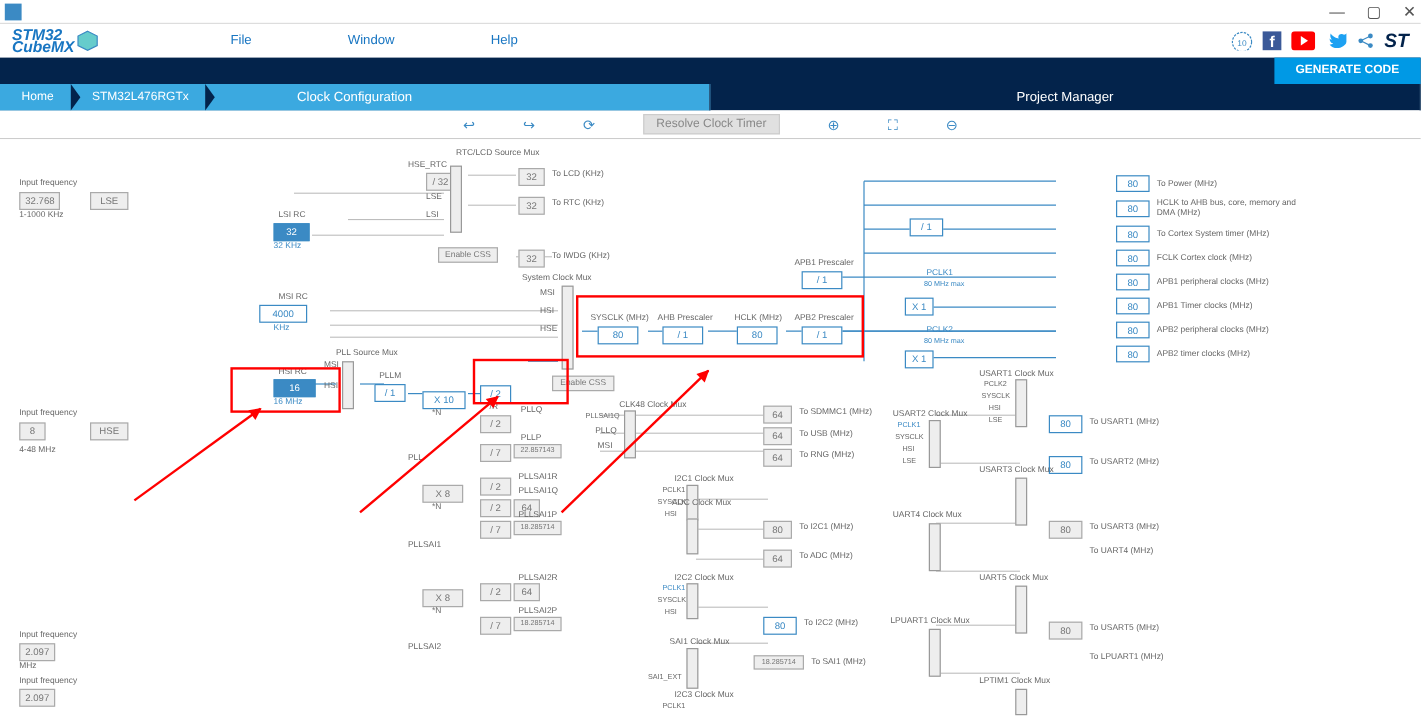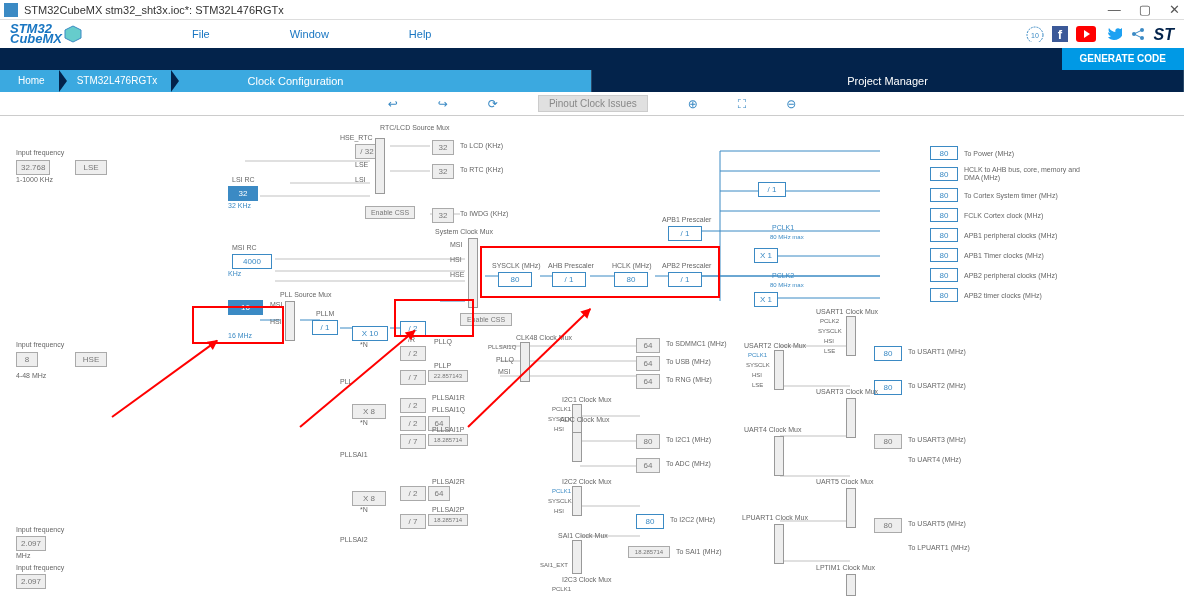--- a/index.html
+++ b/index.html
@@ -63,21 +63,20 @@
 .right-outputs { position: absolute; right: 96px; top: 30px; display: flex; flex-direction: column; gap: 6px; }
 .out-row { display: flex; align-items: center; gap: 6px; }
 .out-box { border: 1px solid #3b8ac4; width: 28px; height: 14px; text-align: center; line-height: 14px; font-size: 8px; color: #3b8ac4; }
 .out-lbl { font-size: 7px; color: #666; width: 124px; }
 </style>
 </head>
 <body>
 
 <div class="titlebar">
   <div class="app-icon"></div>
-  <div class="title">STM32CubeMX stm32_sht3x.ioc*: STM32L476RGTx</div>
   <div class="win-controls">
     <span>—</span>
     <span>▢</span>
     <span>✕</span>
   </div>
 </div>
 
 <div class="banner">
   <div class="logo">
     <div>STM32</div>
@@ -126,21 +125,21 @@
 
 <div class="tabs">
   <div class="tab active">Clock Configuration</div>
   <div class="tab">Project Manager</div>
 </div>
 
 <div class="toolbar">
   <span class="tool-icon">↩</span>
   <span class="tool-icon">↪</span>
   <span class="tool-icon">⟳</span>
-  <span class="resolve-btn">Pinout Clock Issues</span>
+  <span class="resolve-btn">Resolve Clock Timer</span>
   <span class="tool-icon">⊕</span>
   <span class="tool-icon">⛶</span>
   <span class="tool-icon">⊖</span>
 </div>
 
 <div class="diagram">
 <div class="diagram-inner">
 
 <div class="shade" style="left:340px; top:208px; width:120px; height:120px"></div>
 <div class="shade" style="left:340px; top:280px; width:120px; height:80px"></div>
@@ -213,34 +212,34 @@
 <div class="mux" style="left:375px; top:22px; height:56px"></div>
 <div class="node gray" style="left:432px; top:24px; width:22px">32</div>
 <div class="label" style="left:460px; top:26px">To LCD (KHz)</div>
 <div class="node gray" style="left:432px; top:48px; width:22px">32</div>
 <div class="label" style="left:460px; top:50px">To RTC (KHz)</div>
 <div class="node gray" style="left:365px; top:90px; width:50px; font-size:7px">Enable CSS</div>
 <div class="node gray" style="left:432px; top:92px; width:22px">32</div>
 <div class="label" style="left:460px; top:94px">To IWDG (KHz)</div>
 
 <div class="label" style="left:232px; top:128px">MSI RC</div>
-<div class="node" style="left:232px; top:138px; width:40px">4000</div>
+<div class="node" style="left:216px; top:138px; width:40px">4000</div>
 <div class="label blue" style="left:228px; top:154px">KHz</div>
 
 <div class="label" style="left:435px; top:112px">System Clock Mux</div>
 <div class="label" style="left:450px; top:125px">MSI</div>
 <div class="label" style="left:450px; top:140px">HSI</div>
 <div class="label" style="left:450px; top:155px">HSE</div>
 <div class="mux" style="left:468px; top:122px; height:70px"></div>
 <div class="node gray" style="left:460px; top:197px; width:52px; font-size:7px">Enable CSS</div>
 
 <div class="label" style="left:280px; top:175px">PLL Source Mux</div>
 <div class="label" style="left:270px; top:185px">MSI</div>
 <div class="label" style="left:232px; top:191px">HSI RC</div>
-<div class="node filled" style="left:228px; top:184px; width:35px">16</div>
+<div class="node filled" style="left:228px; top:200px; width:35px">16</div>
 <div class="label blue" style="left:228px; top:216px">16 MHz</div>
 <div class="label" style="left:270px; top:202px">HSI</div>
 <div class="mux" style="left:285px; top:185px; height:40px"></div>
 
 <div class="label" style="left:16px; top:225px">Input frequency</div>
 <div class="node gray" style="left:16px; top:236px; width:22px">8</div>
 <div class="node gray" style="left:75px; top:236px; width:32px">HSE</div>
 <div class="label" style="left:16px; top:256px">4-48 MHz</div>
 
 <div class="label" style="left:316px; top:194px">PLLM</div>

